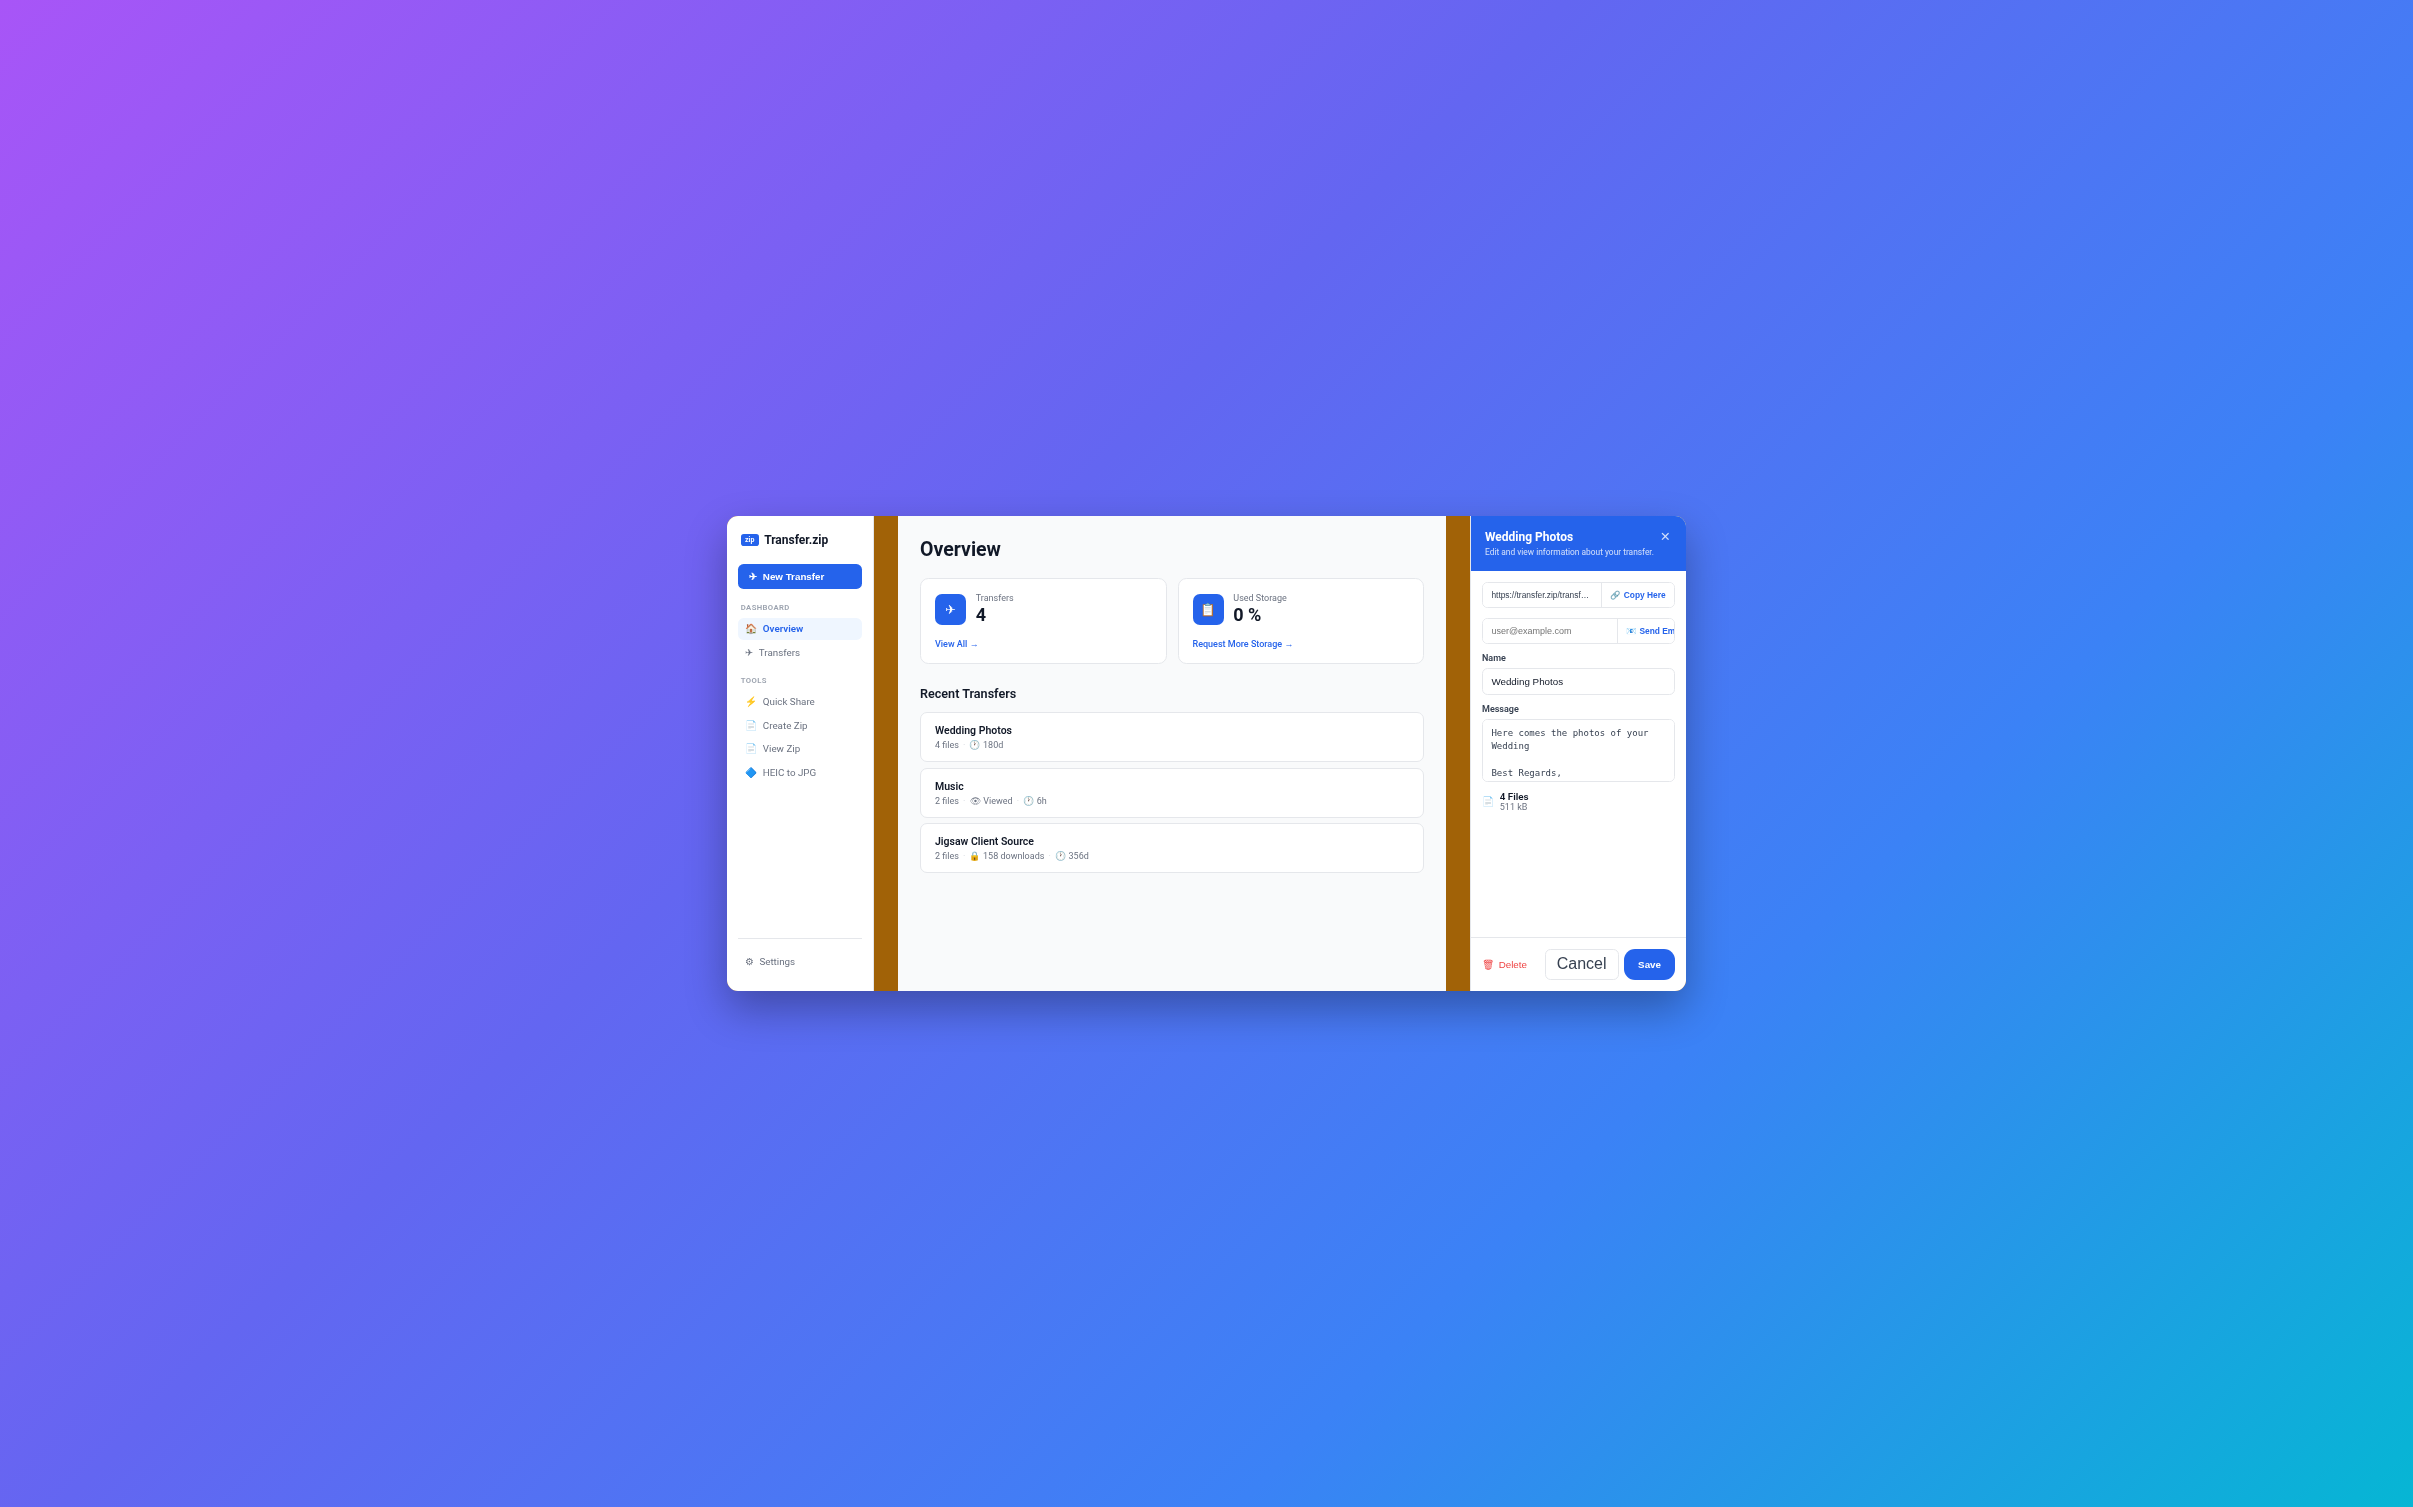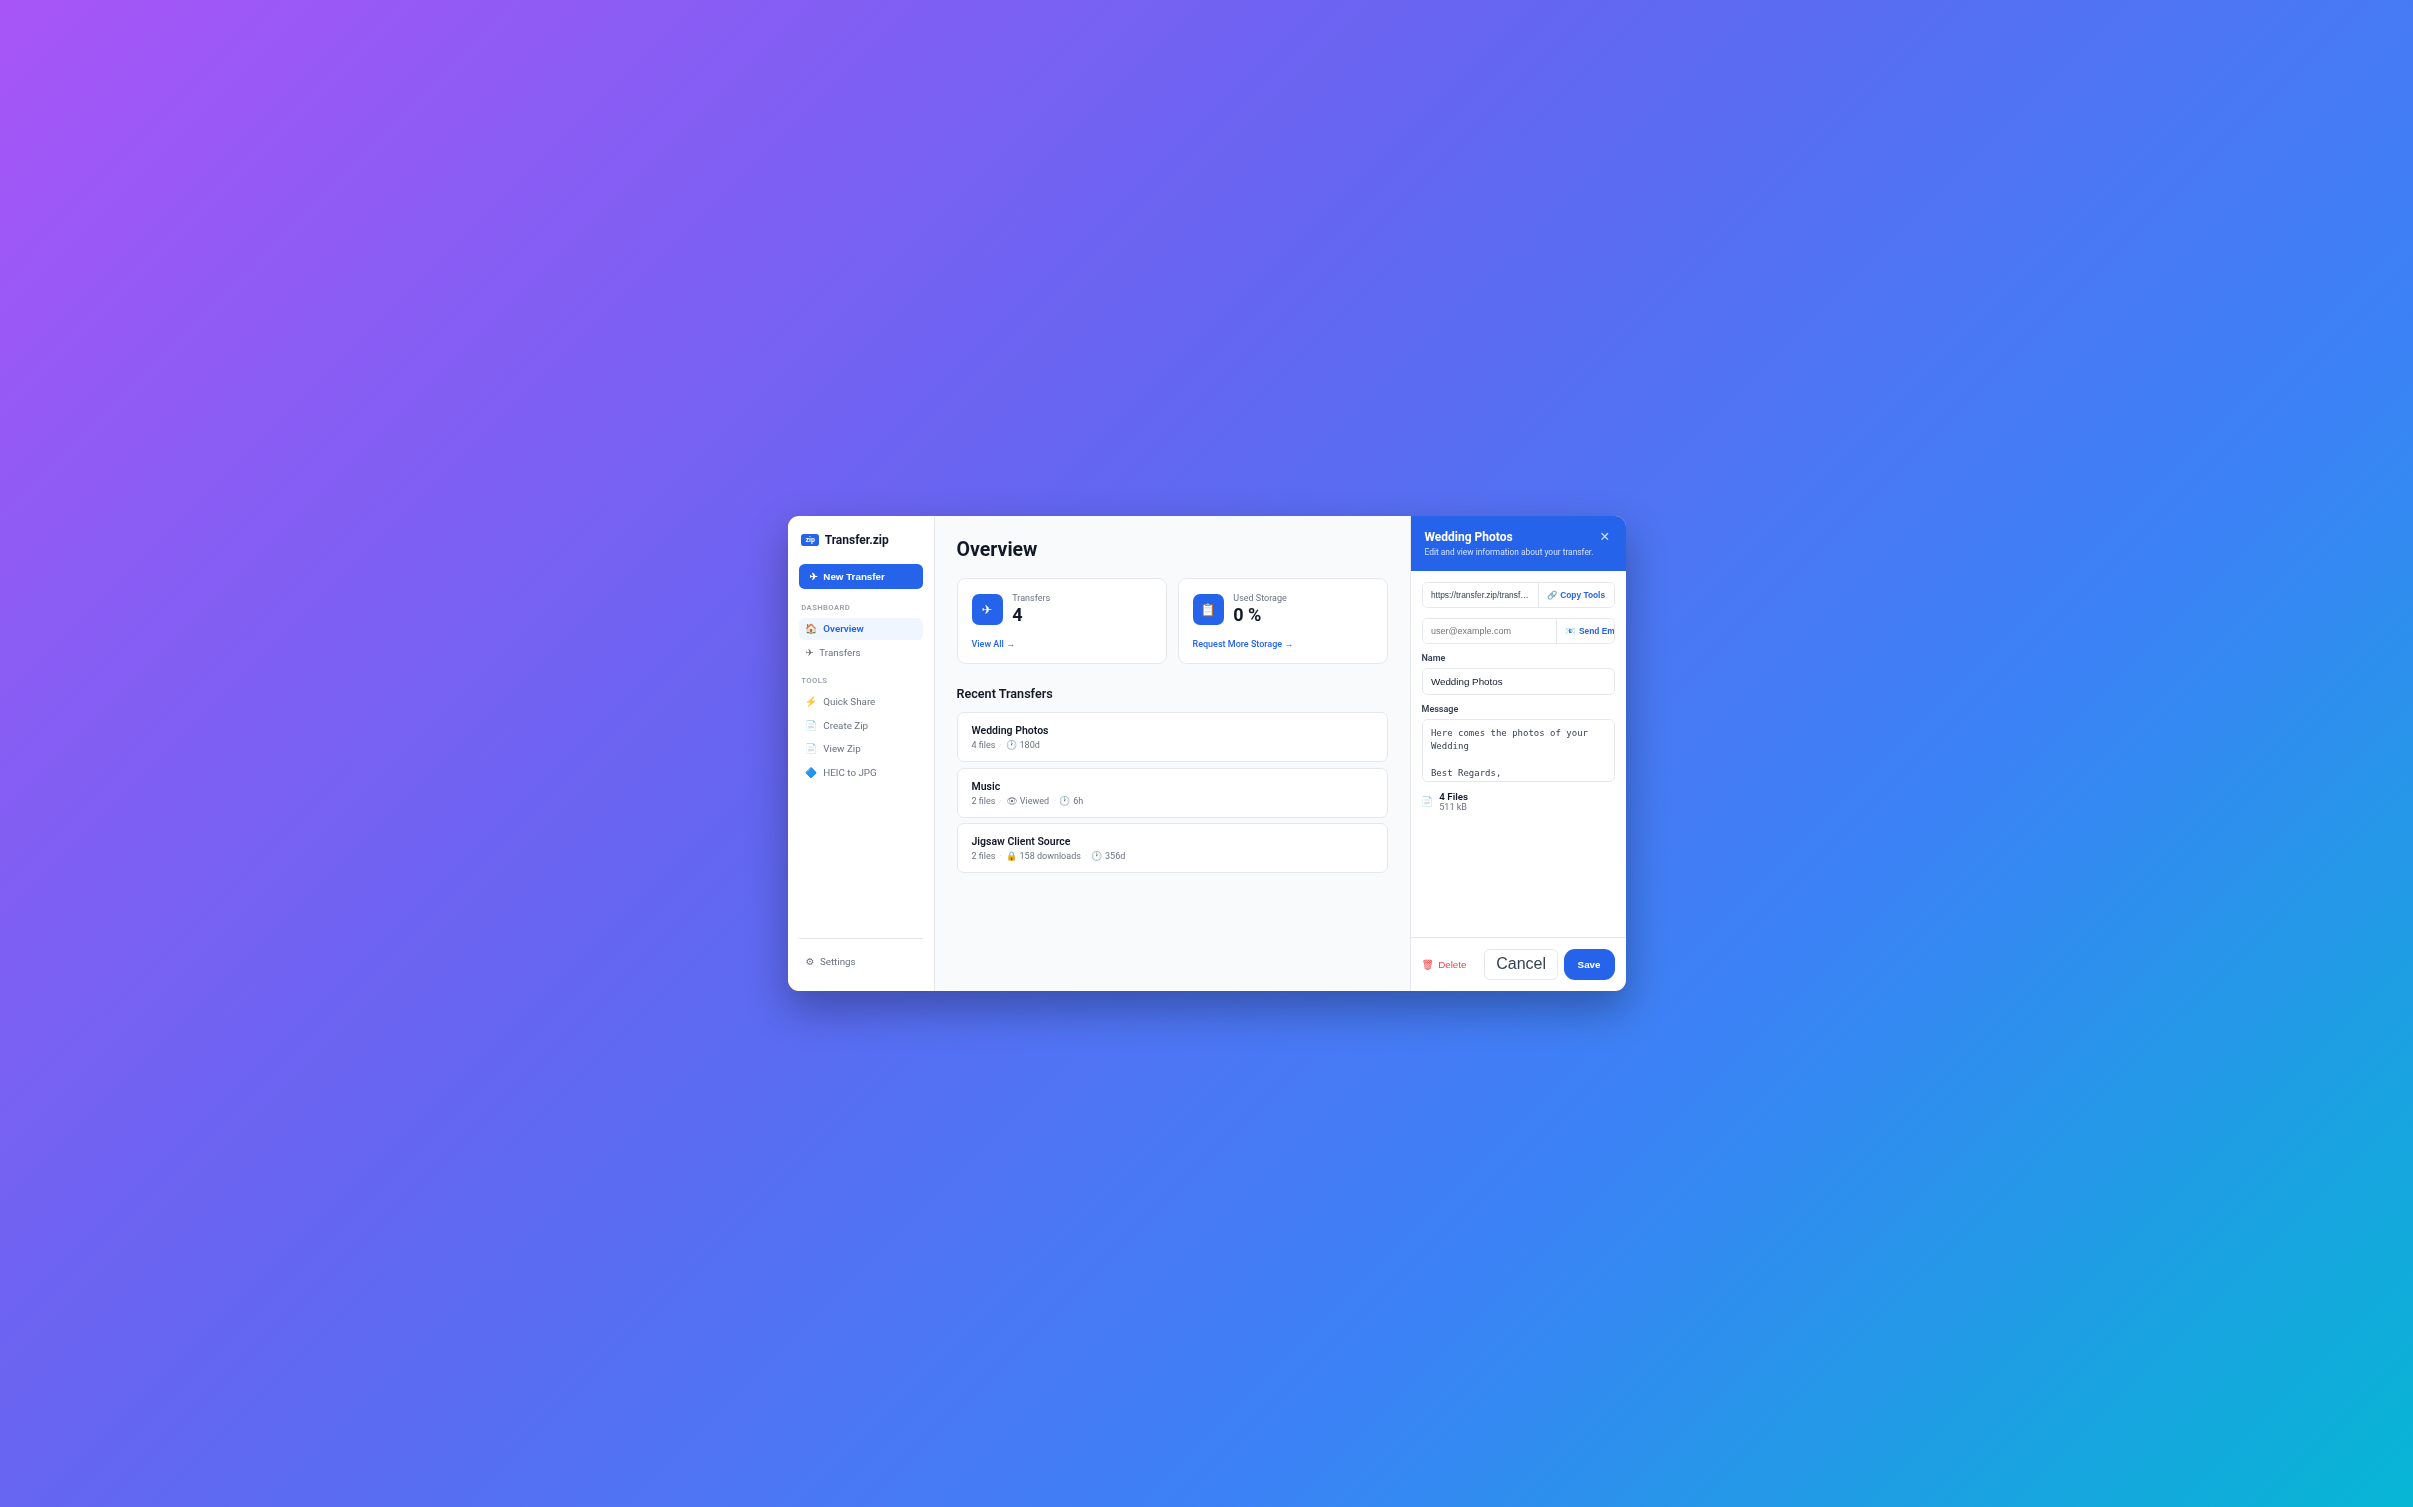--- a/index.html
+++ b/index.html
@@ -10,23 +10,24 @@
       display: flex;
       align-items: center;
       justify-content: center;
       padding: 28px;
     }
     .app-container {
       display: flex;
       background: #a16207;
       border-radius: 11px;
       overflow: hidden;
-      width: 838px;
+      width: 959px;
       min-height: 475px;
       box-shadow: 0 17.4px 42px rgba(0,0,0,0.3);
+      gap: 24px;
     }
     
     .sidebar {
       width: 147px;
       background: #ffffff;
       border-right: 0.7px solid #e5e7eb;
       display: flex;
       flex-direction: column;
       padding: 17px 11px;
       flex-shrink: 0;
@@ -470,21 +471,21 @@
         <div class="panel-subtitle">Edit and view information about your transfer.</div>
       </div>
       <button class="panel-close">✕</button>
     </div>
 
     <div class="panel-body">
       <div class="copy-link-row">
         <input class="link-input" type="text" value="https://transfer.zip/transfer/c46" readonly="" style="">
         <button class="copy-link-btn">
           <span>🔗</span>
-          <span>Copy Tools</span>
+          <span>Copy Here</span>
         </button>
       </div>
 
       <div class="email-row">
         <input class="email-input" type="email" placeholder="user@example.com" style="">
         <button class="send-email-btn">
           <span>📧</span>
           <span>Send Email</span>
         </button>
       </div>

